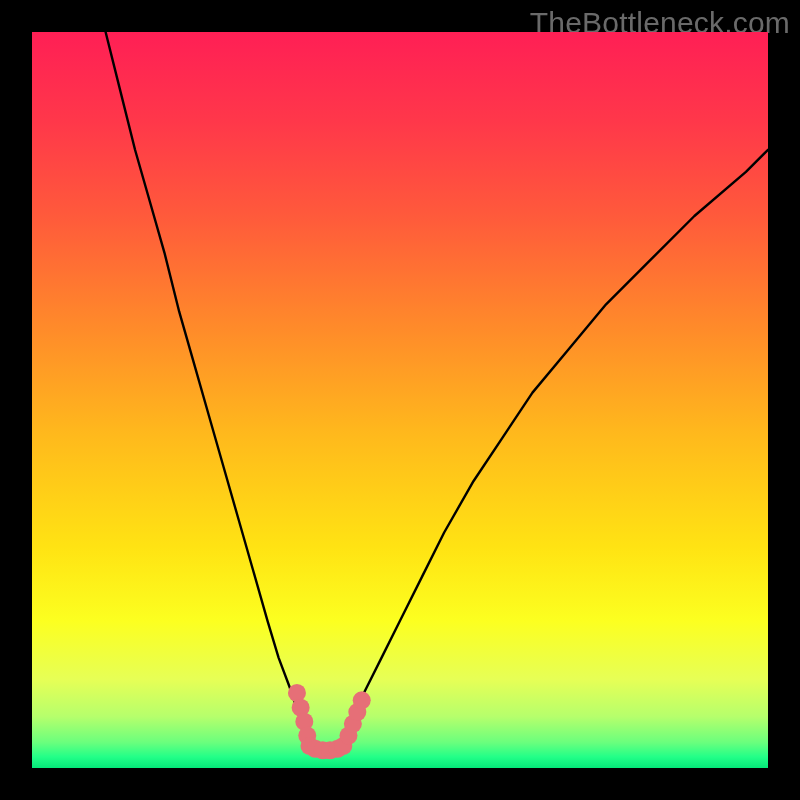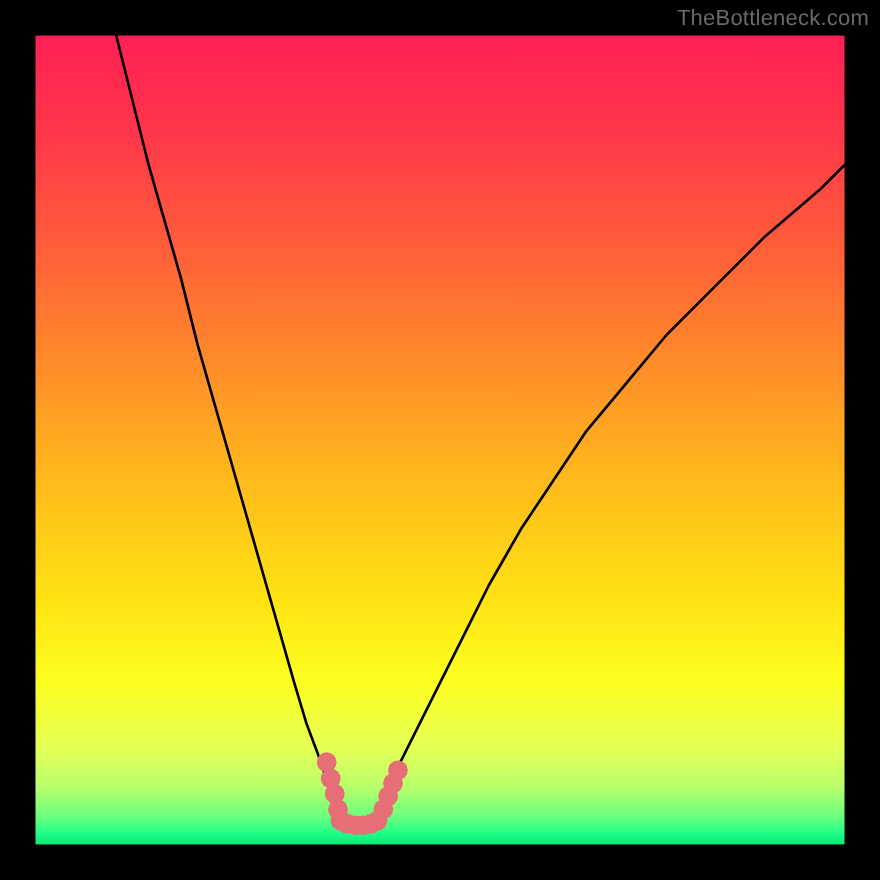--- a/index.html
+++ b/index.html
@@ -25,21 +25,21 @@
     left: 32px;
     width: 736px;  
     height: 736px;
     overflow: hidden;
   }
   .watermark {
     position: absolute;
     top: 6px;
     right: 10px;
     color: #6a6a6a;
-    font-size: 20px;
+    font-size: 30px;
     font-weight: 500;
     letter-spacing: 0.2px;
   }
   svg {
     display: block;
   }
 </style>
 </head>
 <body>
 <div class="frame">

